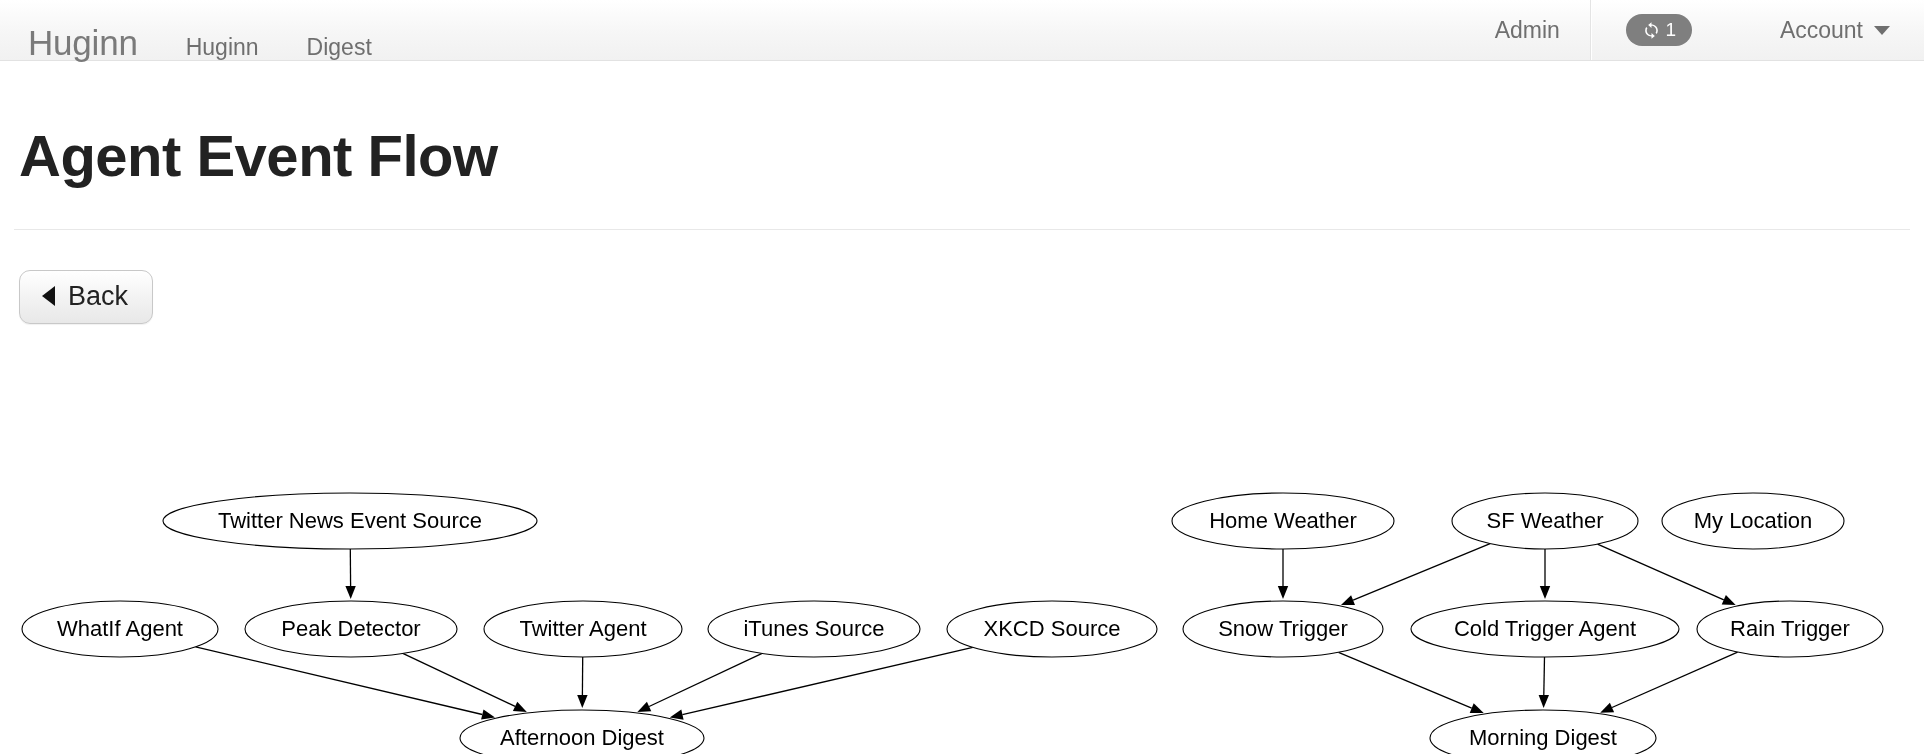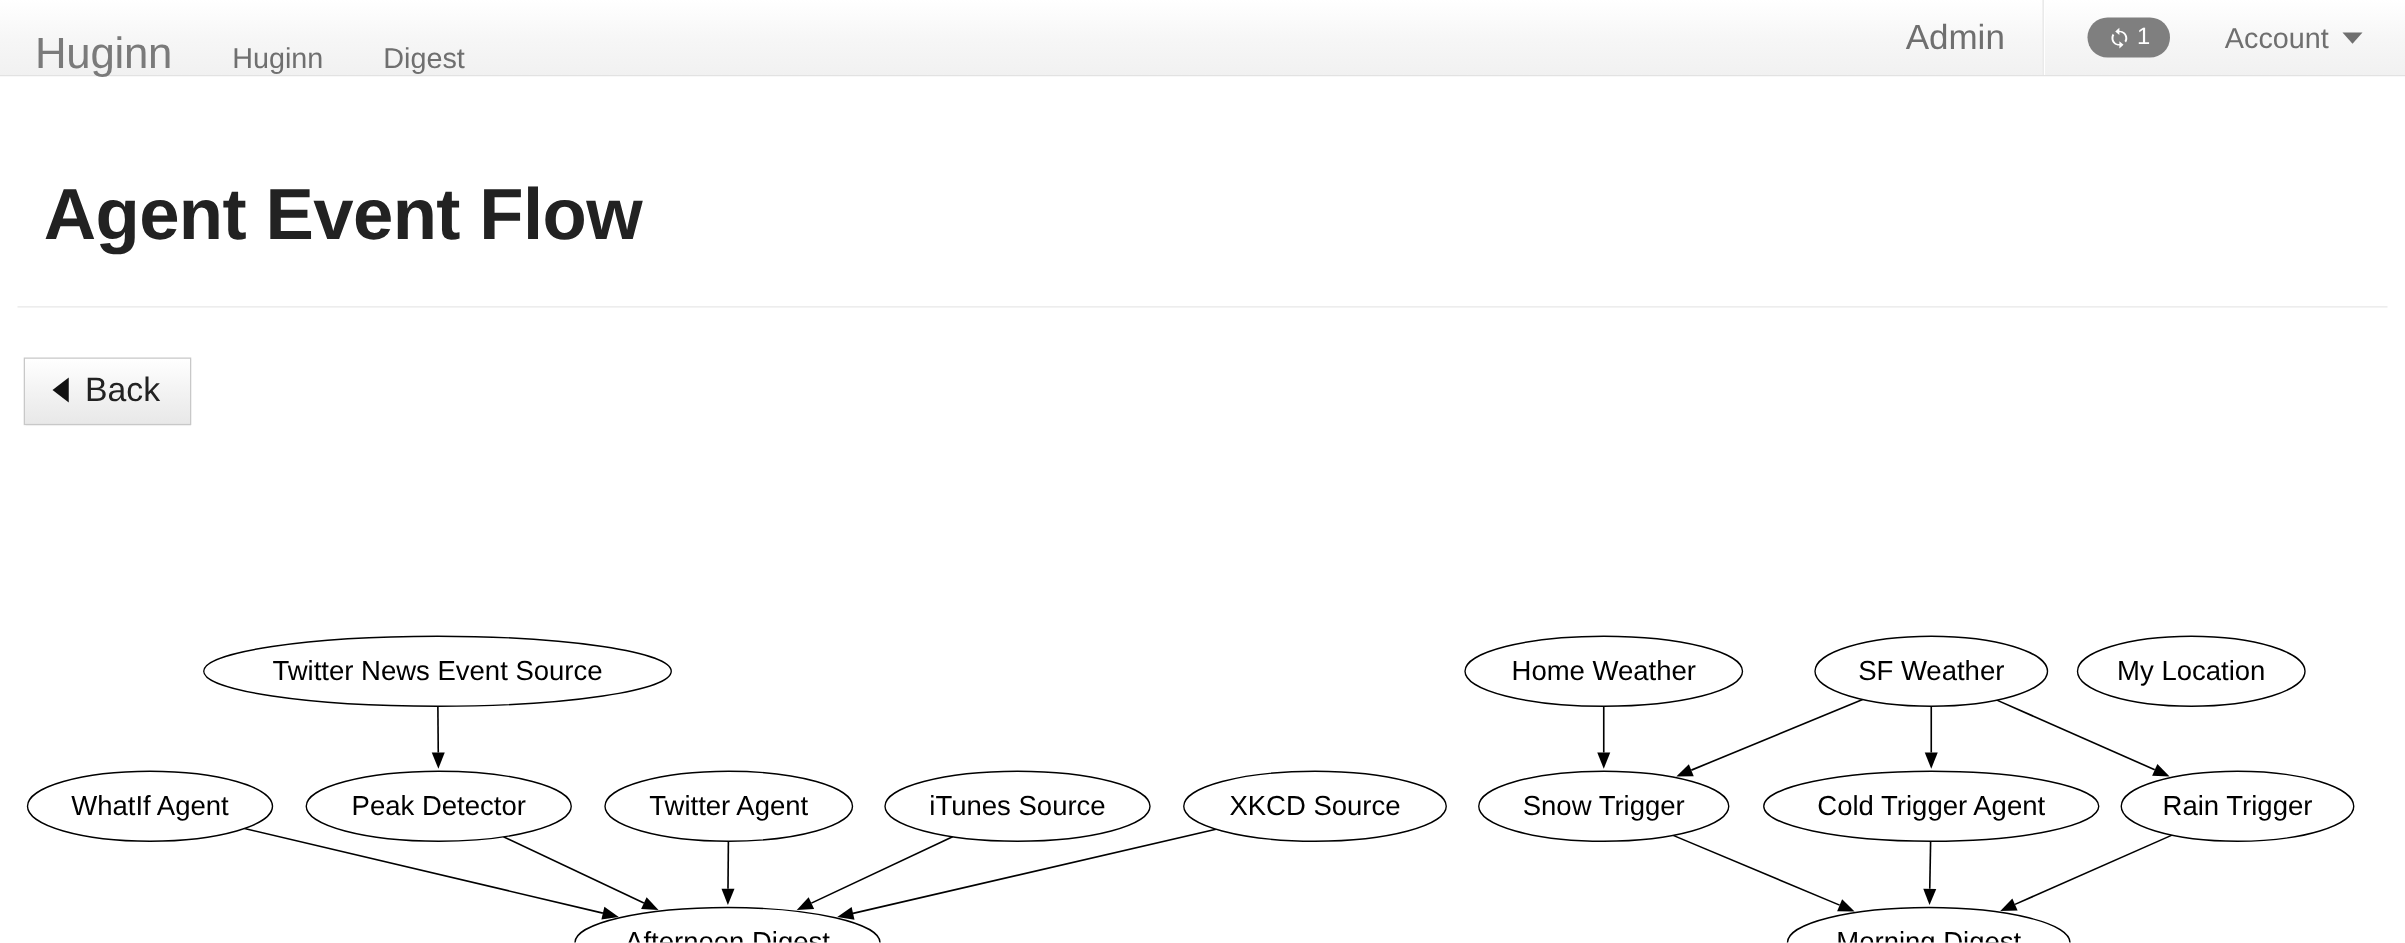--- a/index.html
+++ b/index.html
@@ -49,21 +49,21 @@
   }
   .navbar-right {
     position: absolute;
     right: 0;
     top: 0;
     height: 60px;
     display: flex;
     align-items: center;
   }
   .nav-right-link {
-    font-size: 28px;
+    font-size: 23px;
     color: #6f6f6f;
     text-decoration: none;
     padding: 0 30px;
     line-height: 1;
     font-weight: 400;
   }
   .nav-divider {
     width: 1px;
     height: 60px;
     background: #ffffff;
@@ -92,58 +92,59 @@
   .account-cell {
     display: flex;
     align-items: center;
     padding: 0 34px 0 18px;
     gap: 11px;
   }
   .account-label {
     font-size: 23px;
     color: #6f6f6f;
     line-height: 1;
+    margin-left: 44px;
   }
   .caret {
     width: 0; height: 0;
     border-left: 8px solid transparent;
     border-right: 8px solid transparent;
     border-top: 9px solid #6f6f6f;
   }
 
   
   .container {
     padding: 0 14px;
     position: relative;
   }
   .page-title {
     font-size: 58px;
     font-weight: bold;
     color: #222222;
-    margin: 16px;
+    margin: 0;
     padding: 65px 0 0 5px;
     letter-spacing: -0.5px;
     line-height: 1.05;
   }
   .divider-hr {
     border: 0;
     border-top: 1px solid #e8e8e8;
     margin: 42px 0 0 0;
   }
   .btn-back {
     margin: 40px 0 0 5px;
     display: inline-flex;
     align-items: center;
     gap: 13px;
     padding: 12px 24px 13px 22px;
     font-size: 27px;
     color: #222222;
     background: linear-gradient(to bottom, #ffffff 0%, #f3f3f3 50%, #e8e8e8 100%);
     border: 1px solid #c8c8c8;
-    border-radius: 0;
+    border-radius: 11px;
     cursor: pointer;
     line-height: 1;
     box-shadow: 0 1px 1px rgba(0,0,0,0.06);
     font-family: "Liberation Sans", sans-serif;
   }
   .chev-left {
     width: 0; height: 0;
     border-top: 10px solid transparent;
     border-bottom: 10px solid transparent;
     border-right: 13px solid #111111;

